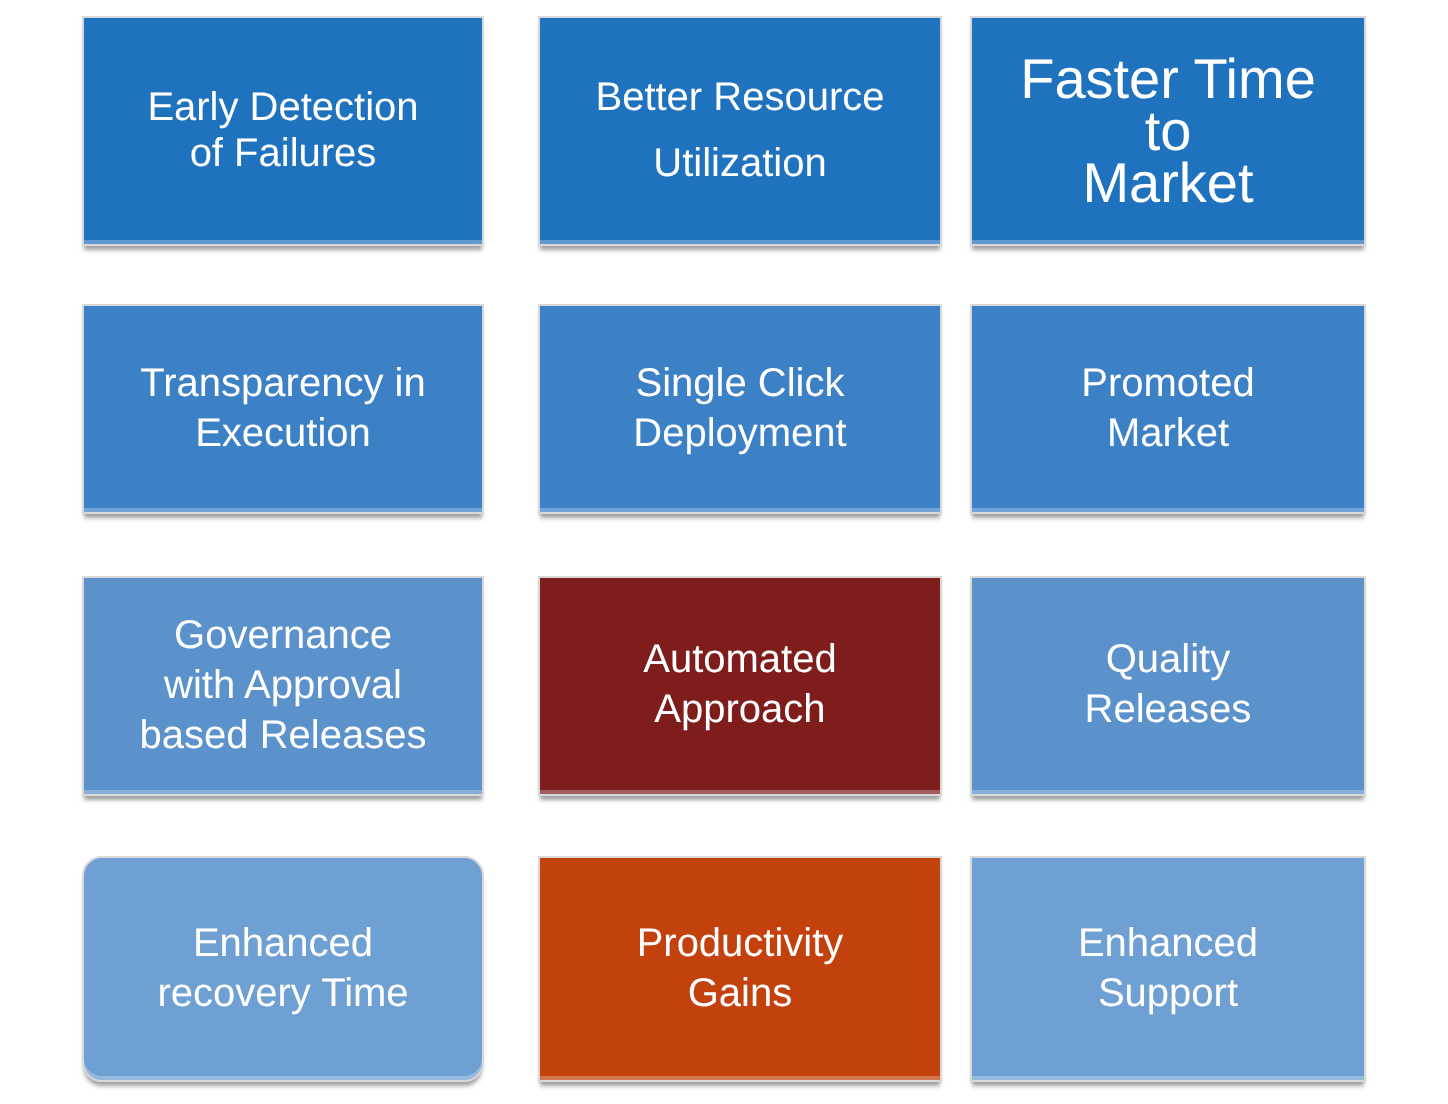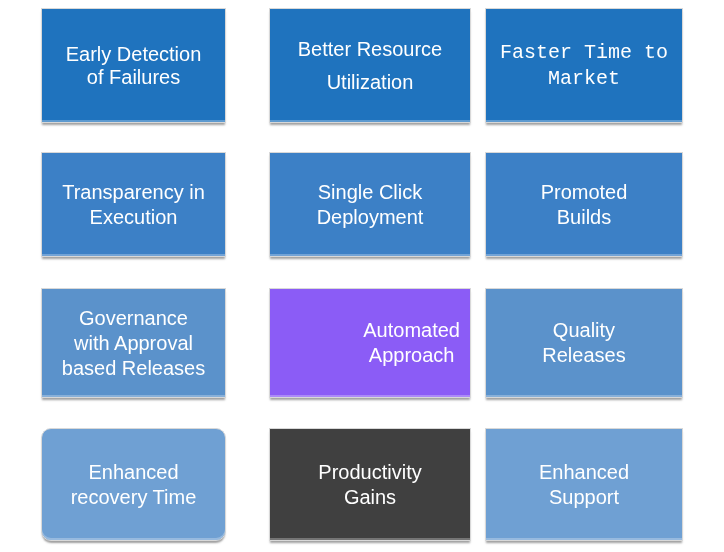--- a/index.html
+++ b/index.html
@@ -22,34 +22,34 @@
     padding: 4px 10px;
     color: #ffffff;
     font-size: 20px;
     line-height: 25px;
     box-shadow: 0 3px 2px -1px rgba(80, 80, 80, 0.55),
                 inset 0 -2px 0 rgba(255, 255, 255, 0.28);
   }
   .tile .lbl { white-space: pre-line; }
 
   
-  .c1 { left: 41px;  width: 185px; }
+  .c1 { left: 41px;  width: 201px; }
   .c2 { left: 269px; width: 202px; }
   .c3 { left: 485px; width: 198px; }
 
   
   .r1 { top: 8px;   height: 115px; }
   .r2 { top: 152px; height: 105px; }
   .r3 { top: 288px; height: 110px; }
   .r4 { top: 428px; height: 113px; }
 
   
   .tight  { line-height: 23px; }
   .spread { line-height: 33px; }
-  .big    { font-size: 20px; line-height: 26px; font-family: Liberation Mono, monospace; }
+  .big    { font-size: 28px; line-height: 26px; }
 </style>
 </head>
 <body>
 
 <div class="canvas" style="color: rgb(255, 255, 255);">
 
   <div class="tile r1 c1 tight" style="background: rgb(31, 115, 190);">
     <span class="lbl">Early Detection
 of Failures</span>
   </div>
@@ -65,42 +65,42 @@
   <div class="tile r2 c1" style="background: rgb(60, 128, 198);">
     <span class="lbl">Transparency in
 Execution</span>
   </div>
   <div class="tile r2 c2" style="background: rgb(60, 128, 198);">
     <span class="lbl">Single Click
 Deployment</span>
   </div>
   <div class="tile r2 c3" style="background: rgb(60, 128, 198);">
     <span class="lbl">Promoted
-Builds</span>
+Market</span>
   </div>
 
   <div class="tile r3 c1" style="background: rgb(91, 146, 203);">
     <span class="lbl">Governance
 with Approval
 based Releases</span>
   </div>
-  <div class="tile r3 c2" style="background: #8b5cf6; justify-content: flex-end;">
+  <div class="tile r3 c2" style="background: #7f1d1d;">
     <span class="lbl">Automated
 Approach</span>
   </div>
   <div class="tile r3 c3" style="background: rgb(91, 146, 203);">
     <span class="lbl">Quality
 Releases</span>
   </div>
 
   <div class="tile r4 c1" style="background: rgb(111, 160, 211); border-radius: 10px;">
     <span class="lbl">Enhanced
 recovery Time</span>
   </div>
-  <div class="tile r4 c2" style="background: #404040;">
+  <div class="tile r4 c2" style="background: #c2410c;">
     <span class="lbl">Productivity
 Gains</span>
   </div>
   <div class="tile r4 c3" style="background: rgb(111, 160, 211);">
     <span class="lbl">Enhanced
 Support</span>
   </div>
 
 </div>
 

